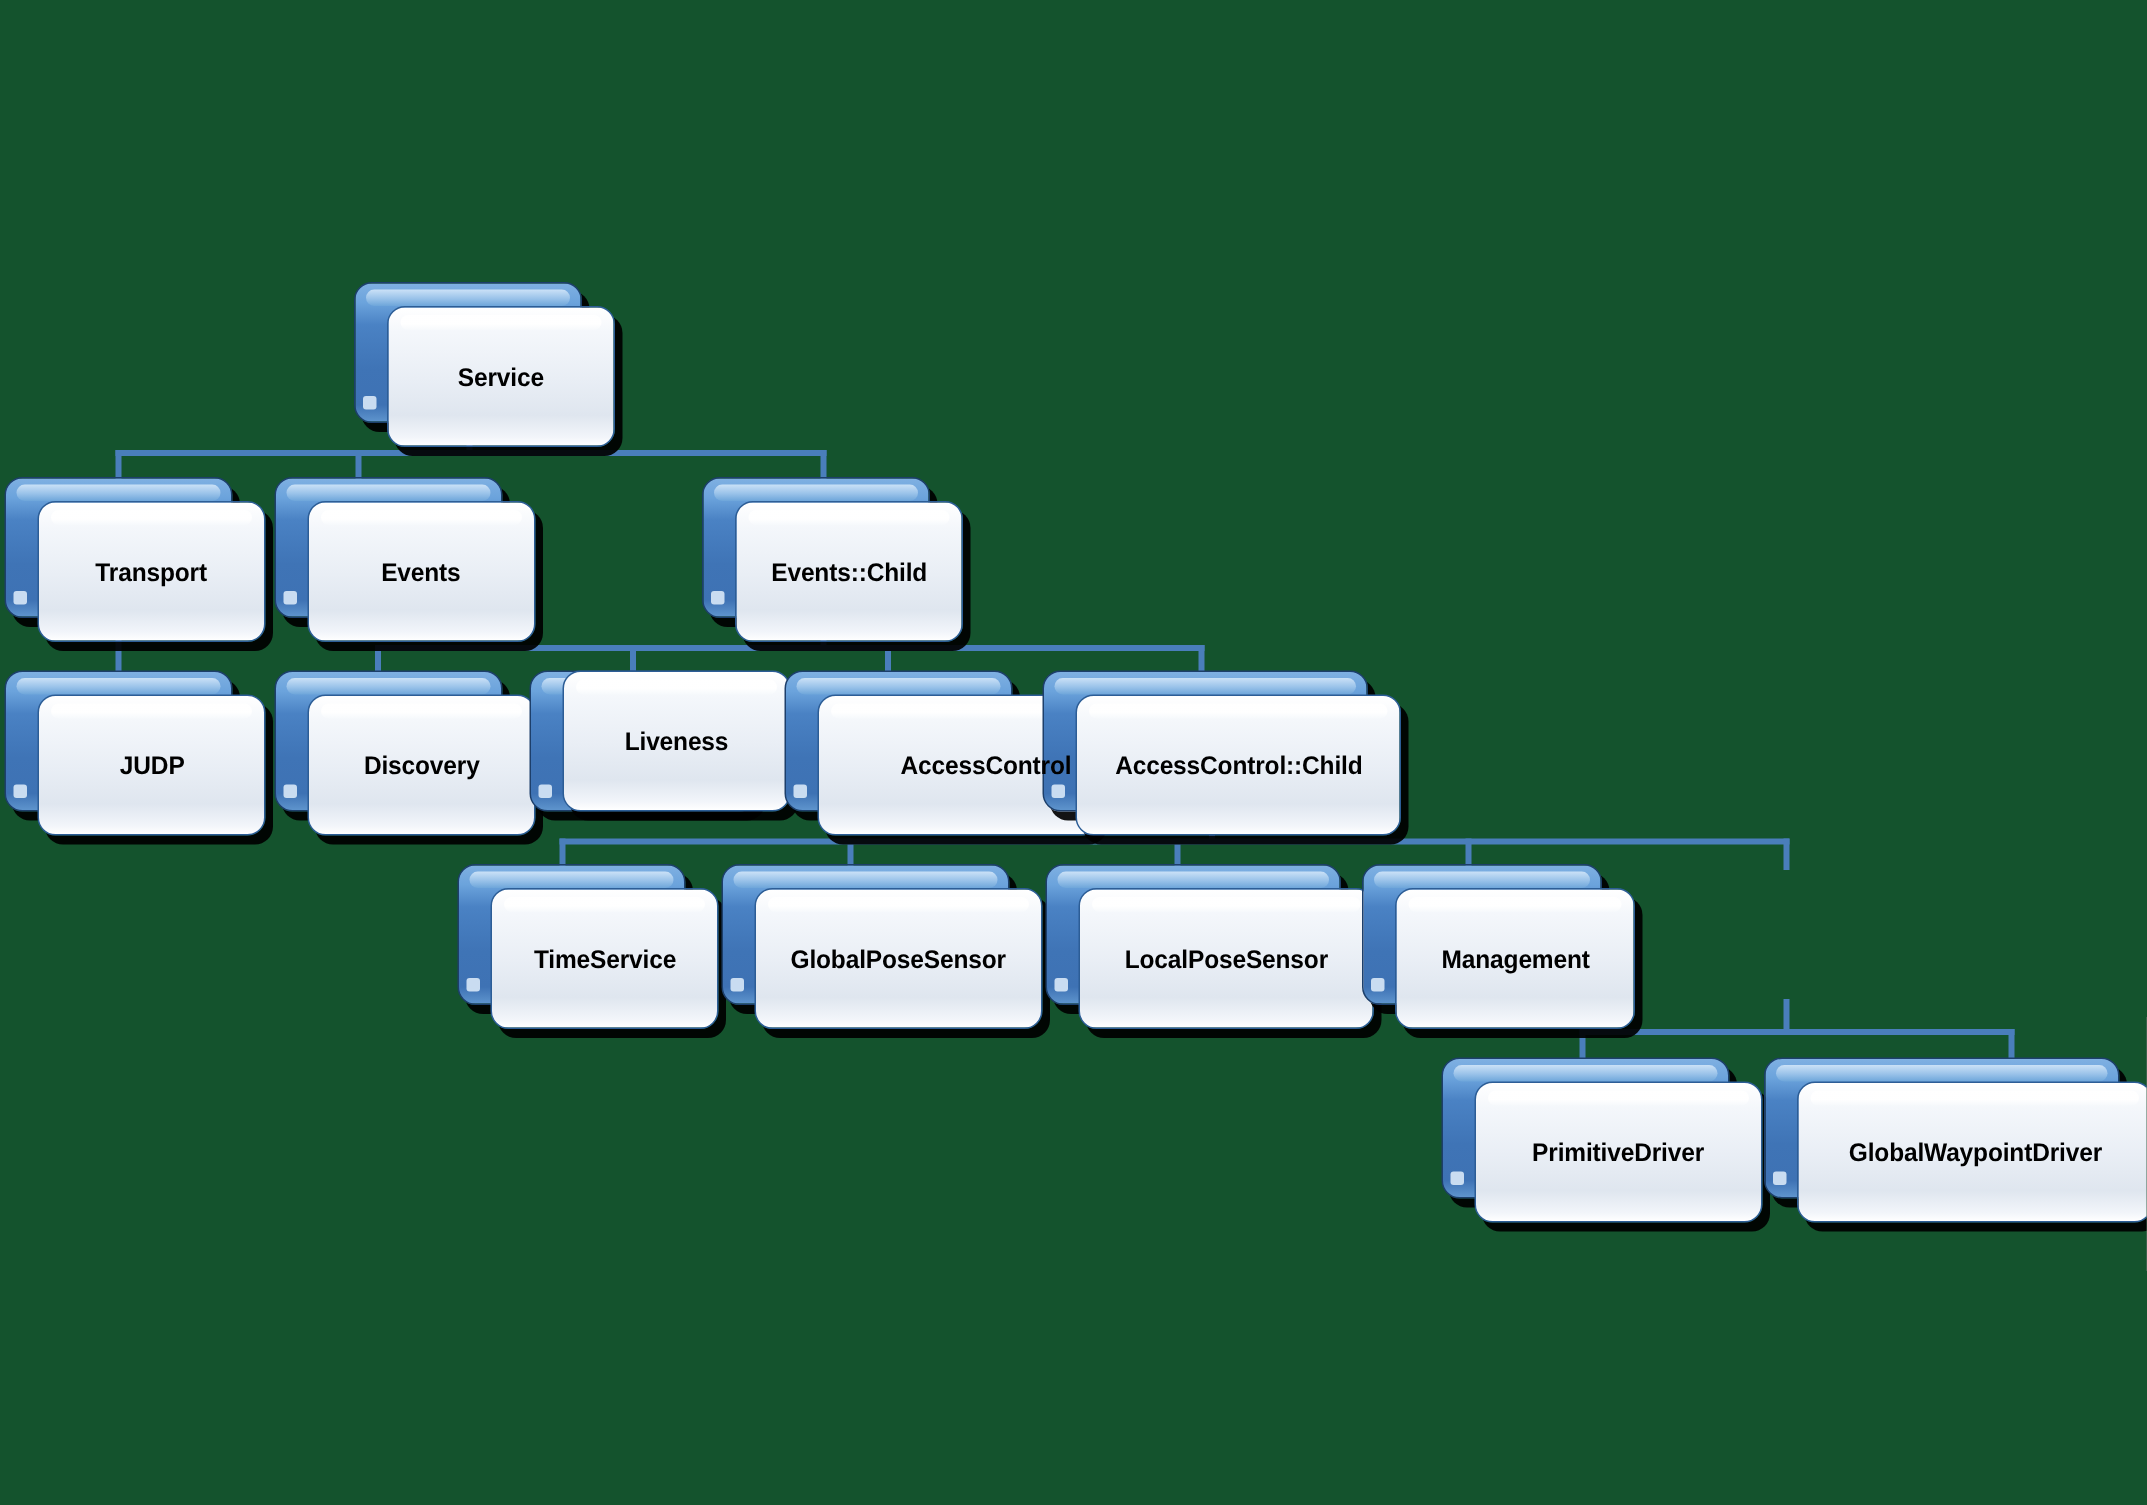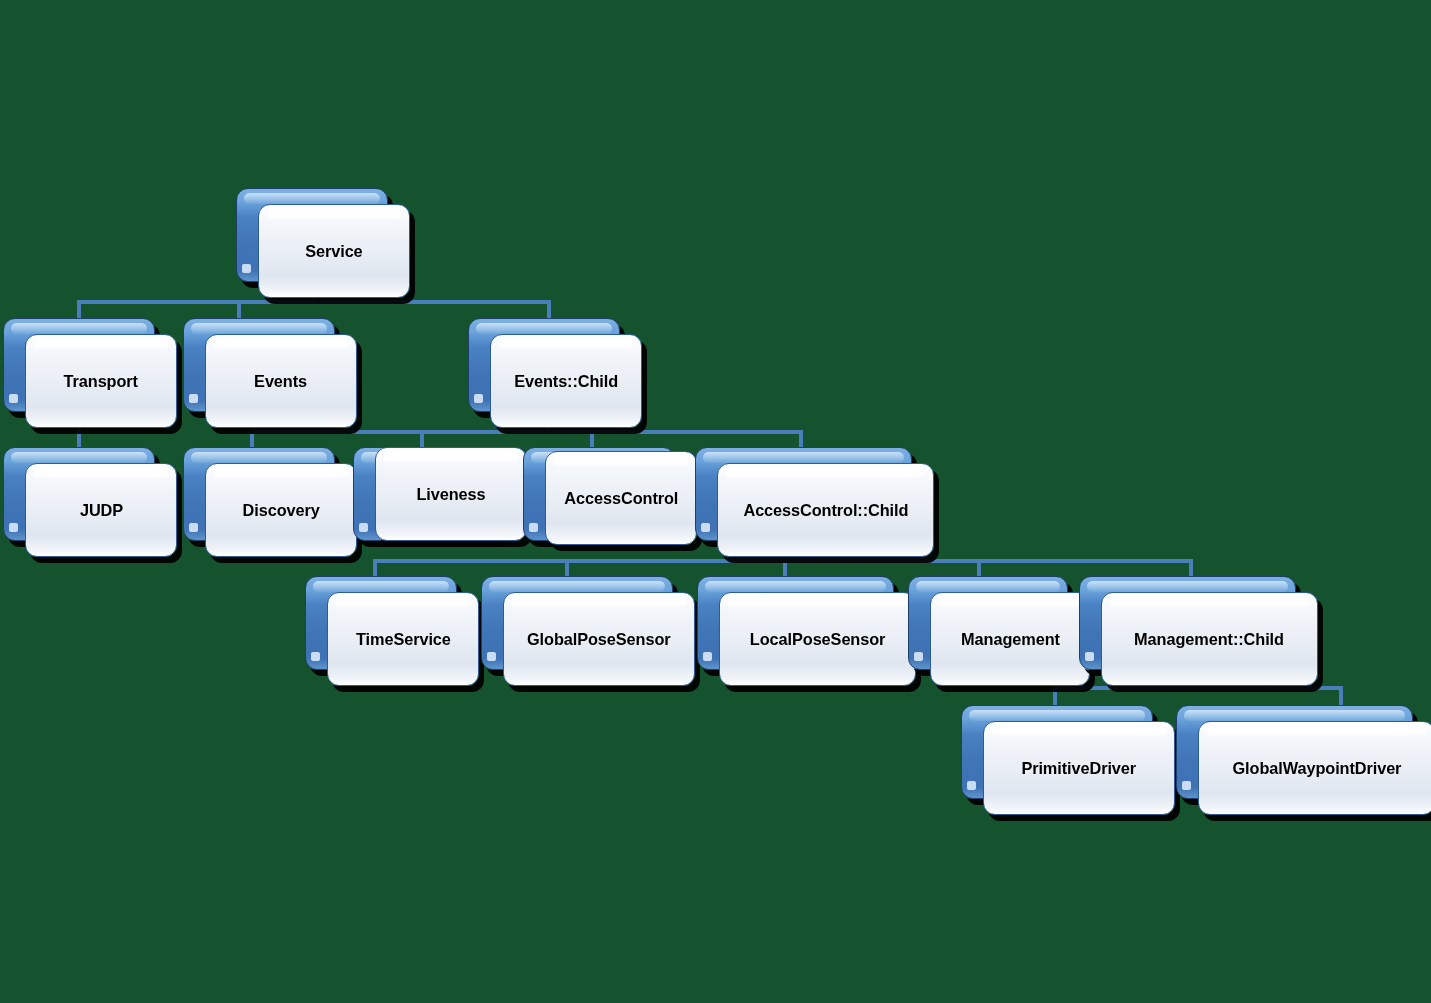--- a/index.html
+++ b/index.html
@@ -138,21 +138,21 @@
       </div>
     </div>
     <div class="node" style="left: 353px; top: 447px; width: 172px; height: 108px;">
       <div class="card-back" style="width: 150px; height: 92px;"></div>
       <div class="card-front" style="left: 22px; top: 0; width: 150px; height: 92px;">
         <div class="label">Liveness</div>
       </div>
     </div>
     <div class="node" style="left: 523px; top: 447px; width: 172px; height: 108px;">
       <div class="card-back" style="width: 150px; height: 92px;"></div>
-      <div class="card-front" style="left: 22px; top: 4px; width: 150px; height: 92px;">
+      <div class="card-front" style="left: 22px; top: 16px; width: 150px; height: 92px; padding-left: 36px;">
         <div class="label">AccessControl</div>
       </div>
     </div>
     <div class="node" style="left: 695px; top: 447px; width: 237px; height: 108px;">
       <div class="card-back" style="width: 215px; height: 92px;"></div>
       <div class="card-front" style="left: 22px; top: 16px; width: 215px; height: 92px;">
         <div class="label">AccessControl::Child</div>
       </div>
     </div>
     <div class="node" style="left: 305px; top: 576px; width: 172px; height: 108px;">
@@ -172,26 +172,20 @@
       <div class="card-front" style="left: 22px; top: 16px; width: 195px; height: 92px;">
         <div class="label">LocalPoseSensor</div>
       </div>
     </div>
     <div class="node" style="left: 908px; top: 576px; width: 180px; height: 108px;">
       <div class="card-back" style="width: 158px; height: 92px;"></div>
       <div class="card-front" style="left: 22px; top: 16px; width: 158px; height: 92px;">
         <div class="label">Management</div>
       </div>
     </div>
-    <div class="node" style="left: 1079px; top: 576px; width: 237px; height: 108px;">
-      <div class="card-back" style="width: 215px; height: 92px;"></div>
-      <div class="card-front" style="left: 22px; top: 16px; width: 215px; height: 92px;">
-        <div class="label">Management::Child</div>
-      </div>
-    </div>
     <div class="node" style="left: 961px; top: 705px; width: 212px; height: 112px;">
       <div class="card-back" style="width: 190px; height: 92px;"></div>
       <div class="card-front" style="left: 22px; top: 16px; width: 190px; height: 92px;">
         <div class="label">PrimitiveDriver</div>
       </div>
     </div>
     <div class="node" style="left: 1176px; top: 705px; width: 257px; height: 108px;">
       <div class="card-back" style="width: 235px; height: 92px;"></div>
       <div class="card-front" style="left: 22px; top: 16px; width: 235px; height: 92px;">
         <div class="label">GlobalWaypointDriver</div>

